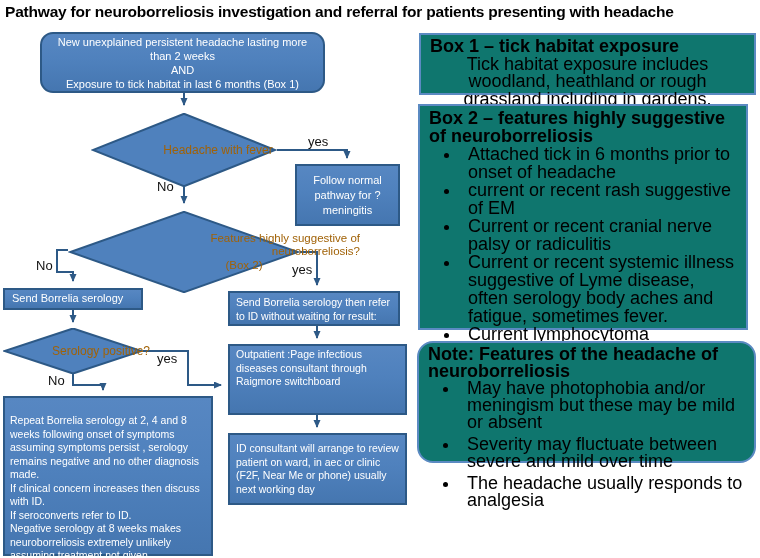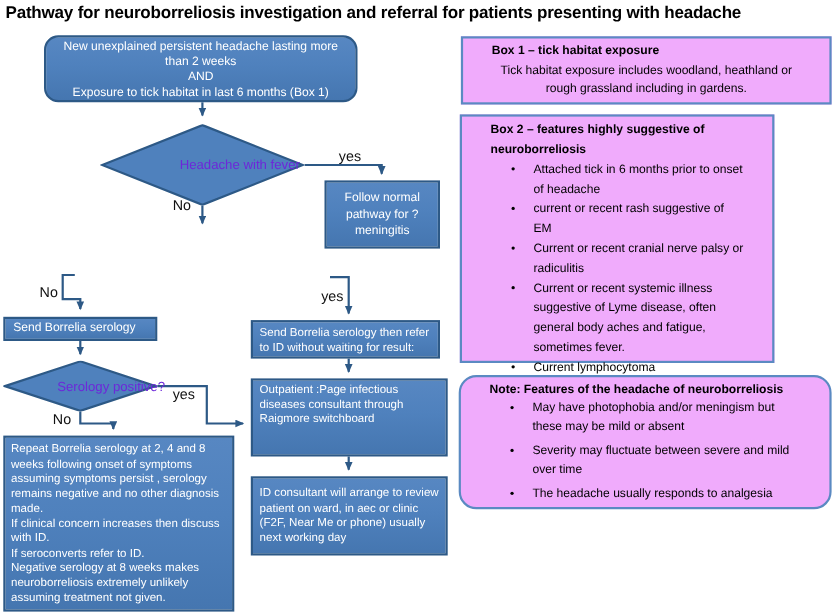--- a/index.html
+++ b/index.html
@@ -24,28 +24,28 @@
   .node.center{display:flex;flex-direction:column;justify-content:center;text-align:center;padding:2px 6px;}
   .node.left{padding:3px 6px;text-align:left;}
   .node p{margin:0;}
 
   
   .diamond{position:absolute;}
   .diamond svg{position:absolute;left:0;top:0;width:100%;height:100%;}
   .diamond .dtext{
     position:absolute;left:0;top:0;width:100%;height:100%;
     display:flex;flex-direction:column;align-items:center;justify-content:center;
-    color:#6d28d9;text-align:right;font-size:11.5px;line-height:13.5px;
+    color:#a16207;text-align:right;font-size:11.5px;line-height:13.5px;
   }
   .edge-label{position:absolute;color:#111;font-size:13px;line-height:13px;}
 
   
   .panel{
-    position:absolute;box-sizing:border-box;background:#f0abfc;border:2px solid #5b8ac2;
-    color:#000;font-size:11px;line-height:17.5px;padding:3px 26px;
+    position:absolute;box-sizing:border-box;background:#0f766e;border:2px solid #5b8ac2;
+    color:#000;font-size:18px;line-height:17.5px;padding:3px 9px;
   }
   .panel .panel-title{font-weight:700;}
   .panel .centered{text-align:center;}
   .panel ul{margin:0;padding:0 0 0 32px;list-style-type:disc;}
   .panel li{padding-left:7px;}
   .panel.note-gap li{margin-bottom:5px;}
   .panel.note-gap li:last-child{margin-bottom:0;}
 </style>
 </head>
 <body>
@@ -84,20 +84,29 @@
     <svg viewBox="0 0 100 100" preserveAspectRatio="none">
       <polygon points="50,1 99,50 50,99 1,50" fill="#4f81bd" stroke="#2d5986" stroke-width="2" vector-effect="non-scaling-stroke"></polygon>
     </svg>
     <div class="dtext" style="font-size:12px;line-height:15px;padding:0 34px;">Headache with fever</div>
   </div>
 
   <div class="node center" style="left:295px;top:164px;width:105px;height:62px;font-size:11px;line-height:15px;">
     <p>Follow normal pathway for ?meningitis</p>
   </div>
 
+  <div class="diamond" style="left:68px;top:211px;width:232px;height:82px;">
+    <svg viewBox="0 0 100 100" preserveAspectRatio="none">
+      <polygon points="50,1 99,50 50,99 1,50" fill="#4f81bd" stroke="#2d5986" stroke-width="2" vector-effect="non-scaling-stroke"></polygon>
+    </svg>
+    <div class="dtext" style="padding:0 60px;">
+      <span>Features highly suggestive of neuroborreliosis?</span>
+      <span>(Box 2)</span>
+    </div>
+  </div>
 
   <div class="node left" style="left:3px;top:288px;width:140px;height:22px;font-size:11px;line-height:15px;padding:1px 7px;">
     <p>Send Borrelia serology</p>
   </div>
 
   <div class="diamond" style="left:3px;top:328px;width:140px;height:46px;">
     <svg viewBox="0 0 100 100" preserveAspectRatio="none">
       <polygon points="50,1 99,50 50,99 1,50" fill="#4f81bd" stroke="#2d5986" stroke-width="2" vector-effect="non-scaling-stroke"></polygon>
     </svg>
     <div class="dtext" style="font-size:12px;line-height:14px;padding:0 28px;">Serology positive?</div>
@@ -108,46 +117,46 @@
   </div>
 
   <div class="node left" style="left:228px;top:344px;width:179px;height:71px;padding-top:2px;">
     <p>Outpatient :Page infectious diseases consultant through Raigmore switchboard</p>
   </div>
 
   <div class="node left" style="left:228px;top:433px;width:179px;height:72px;padding-top:7px;">
     <p>ID consultant will arrange to review patient on ward, in aec or clinic  (F2F, Near Me or phone) usually next working day</p>
   </div>
 
-  <div class="node left" style="left:3px;top:396px;width:210px;height:160px;padding:4px 5px;line-height:13.5px;">
+  <div class="node left" style="left:3px;top:396px;width:210px;height:160px;padding:16px 5px;line-height:13.5px;">
     <p>Repeat  Borrelia serology at 2, 4 and 8 weeks following onset of symptoms assuming symptoms persist , serology remains negative and no other diagnosis made.</p>
     <p>If clinical concern increases then discuss with ID.</p>
     <p>If seroconverts refer to ID.</p>
     <p>Negative serology at 8 weeks makes neuroborreliosis extremely unlikely assuming treatment not given.</p>
   </div>
 
   <span class="edge-label" style="left:308px;top:135px;">yes</span>
   <span class="edge-label" style="left:157px;top:180px;">No</span>
   <span class="edge-label" style="left:36px;top:259px;">No</span>
   <span class="edge-label" style="left:292px;top:263px;">yes</span>
   <span class="edge-label" style="left:157px;top:352px;">yes</span>
   <span class="edge-label" style="left:48px;top:374px;">No</span>
 
   <div class="panel" style="left:419px;top:33px;width:337px;height:62px;">
     <div class="panel-title">Box 1 – tick habitat exposure</div>
     <div class="centered">Tick habitat exposure includes woodland, heathland or rough grassland including in gardens.</div>
   </div>
 
-  <div class="panel" style="left:418px;top:104px;width:286px;height:226px;line-height:18px;">
+  <div class="panel" style="left:418px;top:104px;width:330px;height:226px;line-height:18px;">
     <div class="panel-title">Box 2 – features highly suggestive of neuroborreliosis</div>
     <ul>
       <li>Attached tick in 6 months prior to onset of headache</li>
       <li>current or recent rash suggestive of EM</li>
       <li>Current or recent cranial nerve palsy or radiculitis</li>
-      <li>Current or recent systemic illness suggestive of Lyme disease, often general body aches and fatigue, sometimes fever.</li>
+      <li>Current or recent systemic illness suggestive of Lyme disease, often serology body aches and fatigue, sometimes fever.</li>
       <li>Current lymphocytoma</li>
     </ul>
   </div>
 
   <div class="panel note-gap" style="left:417px;top:341px;width:339px;height:122px;line-height:17px;border-radius:16px;">
     <div class="panel-title">Note: Features of the headache of neuroborreliosis</div>
     <ul>
       <li>May have photophobia and/or meningism but these may be mild or absent</li>
       <li>Severity may fluctuate between severe and mild over time</li>
       <li>The headache usually responds to analgesia</li>

